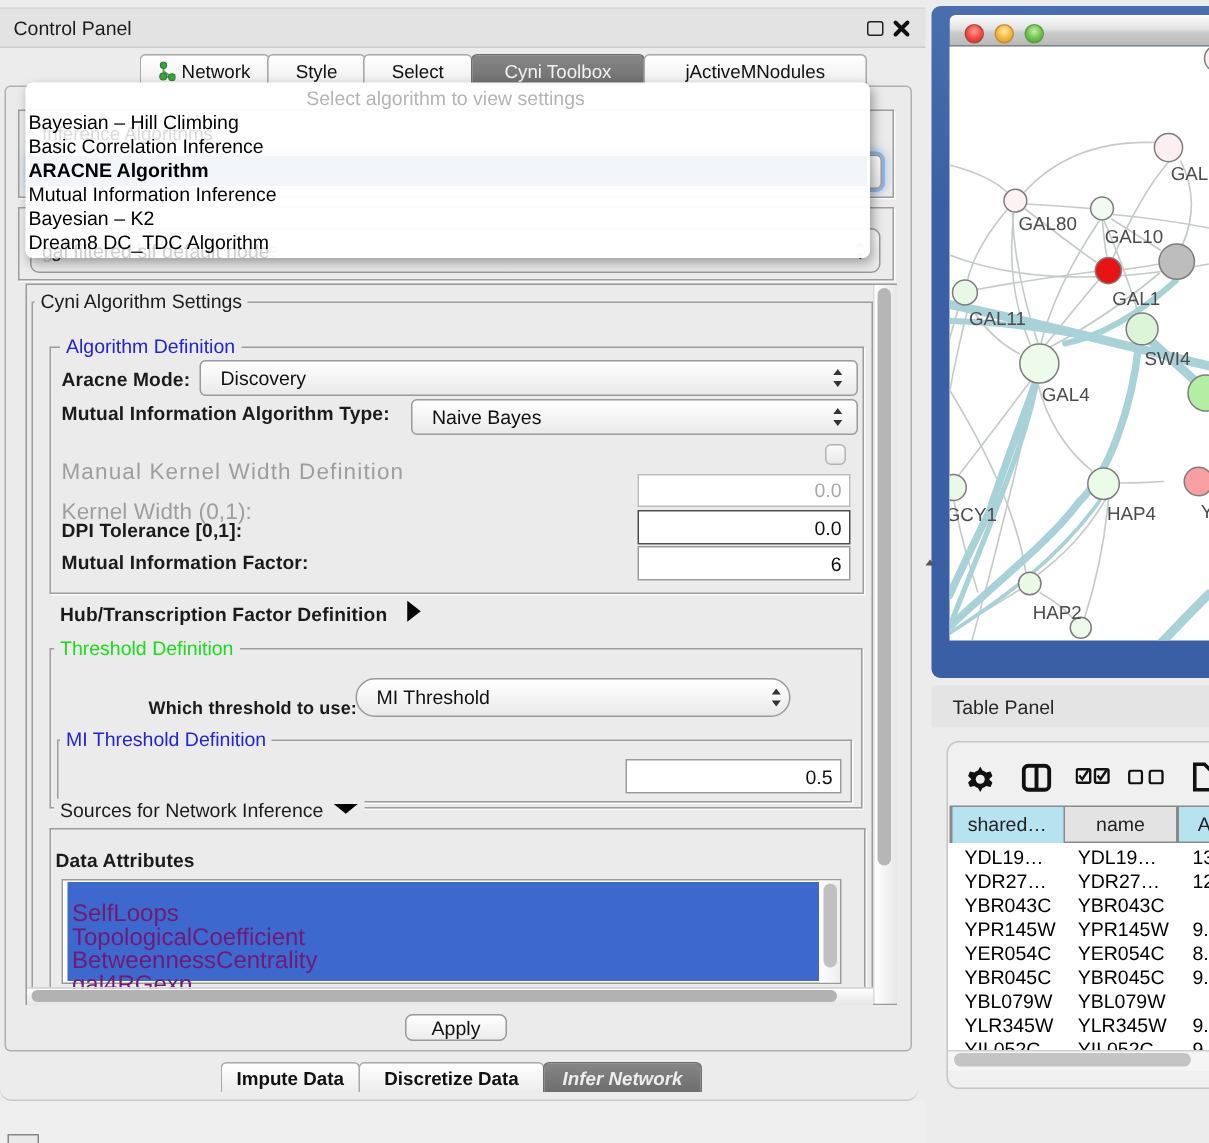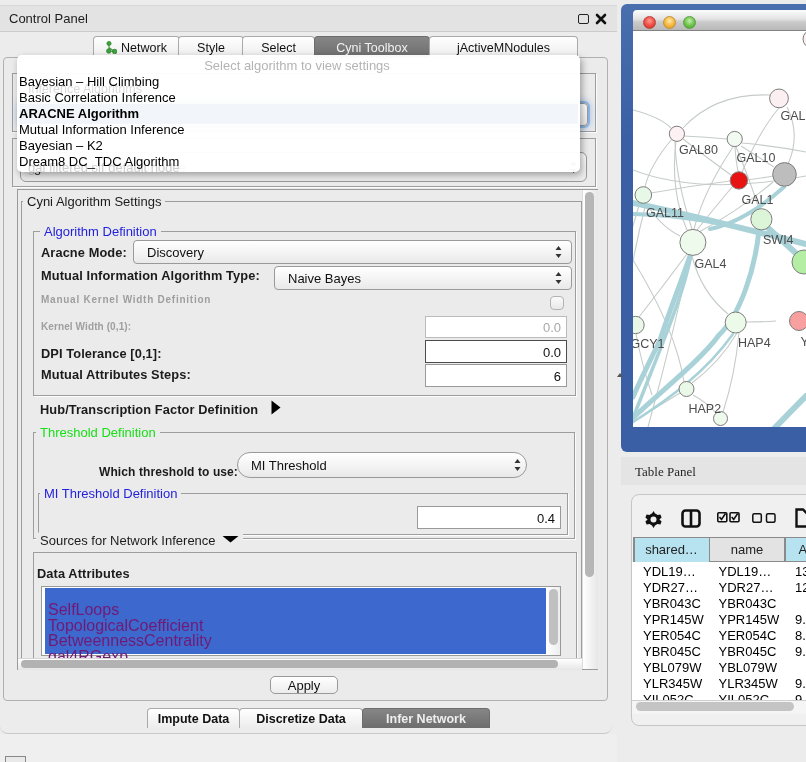--- a/index.html
+++ b/index.html
@@ -1,20 +1,20 @@
 <!DOCTYPE html>
 <html><head>
 <meta charset="utf-8">
 <style>
 html,body{margin:0;padding:0;}
 body{font-family:"Liberation Sans",sans-serif;}
 #root{position:relative;width:806px;height:762px;overflow:hidden;background:#ececec;}
 .abs{position:absolute;}
 .lbl{position:absolute;font-weight:bold;font-size:12.8px;color:#1b1b1b;white-space:nowrap;letter-spacing:0.1px;}
-.dlbl{position:absolute;font-weight:bold;font-size:10px;color:#9e9e9e;white-space:nowrap;letter-spacing:0.1px;}
+.dlbl{position:absolute;font-weight:normal;font-size:15px;color:#9e9e9e;white-space:nowrap;letter-spacing:0.1px;margin-top:12px;}
 .combo{position:absolute;border:1px solid #9a9a9a;border-radius:4px;background:linear-gradient(#ffffff,#f0f0f0 70%,#e9e9e9);box-shadow:inset 0 1px 0 #fff;}
 .combo .t{position:absolute;left:13px;top:50%;transform:translateY(-50%);font-size:13px;color:#101010;white-space:nowrap;}
 .arr{position:absolute;right:9px;top:50%;transform:translateY(-50%);width:7px;height:12px;}
 .field{position:absolute;border:1px solid #999;background:#fff;font-size:13px;color:#101010;text-align:right;box-sizing:border-box;}
 .field span{position:absolute;right:5px;top:50%;transform:translateY(-50%);}
 .group{position:absolute;border:1px solid #9d9d9d;box-shadow:1px 1px 0 rgba(255,255,255,.85);}
 .gtitle{position:absolute;background:#ebebeb;padding:0 4px;font-size:13px;color:#1c1c1c;white-space:nowrap;transform:translateY(-50%);}
 .tab{position:absolute;top:36px;height:22px;border:1px solid #a9a9a9;border-bottom:none;border-radius:4px 4px 0 0;background:linear-gradient(#ffffff,#ececec);box-sizing:border-box;text-align:center;font-size:12.5px;color:#111;line-height:22px;}
 .tabsel{background:linear-gradient(#868686,#6d6d6d);color:#f2f2f2;border-color:#6e6e6e;}
 .btab{position:absolute;top:708px;height:20px;border:1px solid #a9a9a9;border-bottom:none;border-radius:4px 4px 0 0;background:linear-gradient(#ffffff,#ececec);box-sizing:border-box;text-align:center;font-size:12.5px;font-weight:bold;color:#111;line-height:20px;}
@@ -98,21 +98,21 @@
 <div class="dlbl" style="left:41px;top:320.5px;">Kernel Width (0,1):</div>
 <div class="field" style="left:425px;top:316px;width:142px;height:22px;border-color:#bbb;color:#a8a8a8;">
       <span>0.0</span>
     </div>
 
 <div class="lbl" style="left:41px;top:345.5px;">DPI Tolerance [0,1]:</div>
 <div class="field" style="left:425px;top:340px;width:142px;height:23px;border-color:#4c4c4c;">
       <span>0.0</span>
     </div>
 
-<div class="lbl" style="left:41px;top:366.5px;">Mutual Attributes Steps:</div>
+<div class="lbl" style="left:41px;top:366.5px;">Mutual Information Factor:</div>
 <div class="field" style="left:425px;top:364px;width:142px;height:23px;">
       <span>6</span>
     </div>
 
 <div class="lbl" style="left:40px;top:402px;">Hub/Transcription Factor Definition</div>
 <svg class="abs" style="left:270px;top:400px;" width="12" height="15" viewBox="0 0 12 15">
       <path d="M1.5 0.5 L10.5 7.5 L1.5 14.5 Z" fill="#000"></path>
     </svg>
 
 
@@ -123,21 +123,21 @@
 <div class="combo" style="left:237px;top:452px;width:288px;height:24px;border-radius:13px;">
   <div class="t">MI Threshold</div>
   <svg class="arr" style="right:5px;" viewBox="0 0 7 12">
         <path d="M3.5 0 L6.5 4 L0.5 4 Z M3.5 12 L6.5 8 L0.5 8 Z" fill="#333"></path>
       </svg>
 </div>
 
 <div class="group" style="left:38px;top:493px;width:528px;height:40px;"></div>
 <div class="gtitle" style="left:40px;top:493px;color:#2222dd;">MI Threshold Definition</div>
 <div class="field" style="left:417px;top:506px;width:144px;height:23px;">
-      <span>0.4</span>
+      <span>0.5</span>
     </div>
 
 
 <div class="group" style="left:33px;top:552px;width:542px;height:108px;border-bottom:none;"></div>
 <div class="gtitle" style="left:36px;top:540px;">Sources for Network Inference <svg width="17" height="7.5" viewBox="0 0 17 7.5" style="vertical-align:1.5px;margin-left:3px;">
         <path d="M0.5 0.5 L16.5 0.5 L8.5 7 Z" fill="#000"></path>
       </svg></div>
 <div class="lbl" style="left:37px;top:565.5px;">Data Attributes</div>
 
 
@@ -152,21 +152,21 @@
 <div class="abs" style="left:584.5px;top:192px;width:9px;height:385px;background:#b6b6b6;border-radius:5px;"></div>
 <div class="abs" style="left:18px;top:658px;width:564px;height:11px;background:linear-gradient(#ffffff,#e6e6e6);border-top:1px solid #d5d5d5;"></div>
 <div class="abs" style="left:21px;top:659.5px;width:537px;height:8px;background:#b2b2b2;border-radius:4px;"></div>
 
 
 <div class="abs" style="left:270px;top:676px;width:68px;height:18px;border:1px solid #9a9a9a;border-radius:5px;background:linear-gradient(#ffffff,#ececec);text-align:center;font-size:13px;color:#111;line-height:18px;box-sizing:border-box;">Apply</div>
 
 
 <div class="btab" style="left:147px;width:93px;">Impute Data</div>
 <div class="btab" style="left:239px;width:124px;">Discretize Data</div>
-<div class="btab tabsel" style="left:362px;width:128px;color:#eee;">Infer Network</div>
+<div class="btab tabsel" style="left:362px;width:106px;color:#eee;font-style:italic;">Infer Network</div>
 
 <div class="abs" style="left:0px;top:714px;width:612px;height:19px;border-bottom:1.5px solid #c8c8c8;border-radius:0 0 8px 8px;"></div>
 
 <div class="abs" style="left:5px;top:756px;width:19px;height:10px;border:1.5px solid #888;background:#e9e9e9;"></div>
 
 
 <div class="abs" style="left:17px;top:55px;width:563px;height:117px;background:rgba(255,255,255,0.97);border-radius:5px;box-shadow:2px 3px 7px rgba(0,0,0,0.35);"></div>
 <div class="abs" style="left:20px;top:104px;width:558px;height:20px;background:rgba(130,170,215,0.10);"></div>
 <div class="abs" style="left:28px;top:82px;font-size:12.5px;color:rgba(90,90,90,0.20);">Inference Algorithms</div>
 <div class="abs" style="left:28px;top:160px;font-size:13px;color:rgba(70,70,70,0.26);">gal filtered sif default node</div>
@@ -266,21 +266,21 @@
 </svg>
 </div>
 
 
 <svg class="abs" style="left:616px;top:372px;" width="8" height="9" viewBox="0 0 8 9">
       <path d="M1 5 L4 1 L7 5 Z" fill="#555"></path>
     </svg>
 
 
 <div class="abs" style="left:621px;top:457px;width:185px;height:28px;background:#e4e4e4;"></div>
-<div class="abs" style="left:635px;top:464px;font-size:13px;color:#262626;font-family:Liberation Serif, serif;">Table Panel</div>
+<div class="abs" style="left:635px;top:464px;font-size:13px;color:#262626;">Table Panel</div>
 
 
 <div class="abs" style="left:631px;top:494px;width:185px;height:232px;background:#f0f0f0;border:1px solid #c6c6c6;border-radius:8px 0 0 8px;box-sizing:border-box;"></div>
 
 
 <svg class="abs" style="left:645px;top:511px;" width="17" height="17" viewBox="0 0 17 17">
       <path d="M8.5 0 L10 2.6 A6 6 0 0 1 12.4 4 L15.4 3.4 L16.6 6.4 L14.4 8.5 L16.6 10.6 L15.4 13.6 L12.4 13 A6 6 0 0 1 10 14.4 L8.5 17 L7 14.4 A6 6 0 0 1 4.6 13 L1.6 13.6 L0.4 10.6 L2.6 8.5 L0.4 6.4 L1.6 3.4 L4.6 4 A6 6 0 0 1 7 2.6 Z" fill="#111"></path>
       <circle cx="8.5" cy="8.5" r="3" fill="#f0f0f0"></circle>
     </svg>
 <svg class="abs" style="left:681px;top:509px;" width="20" height="19" viewBox="0 0 20 19">

